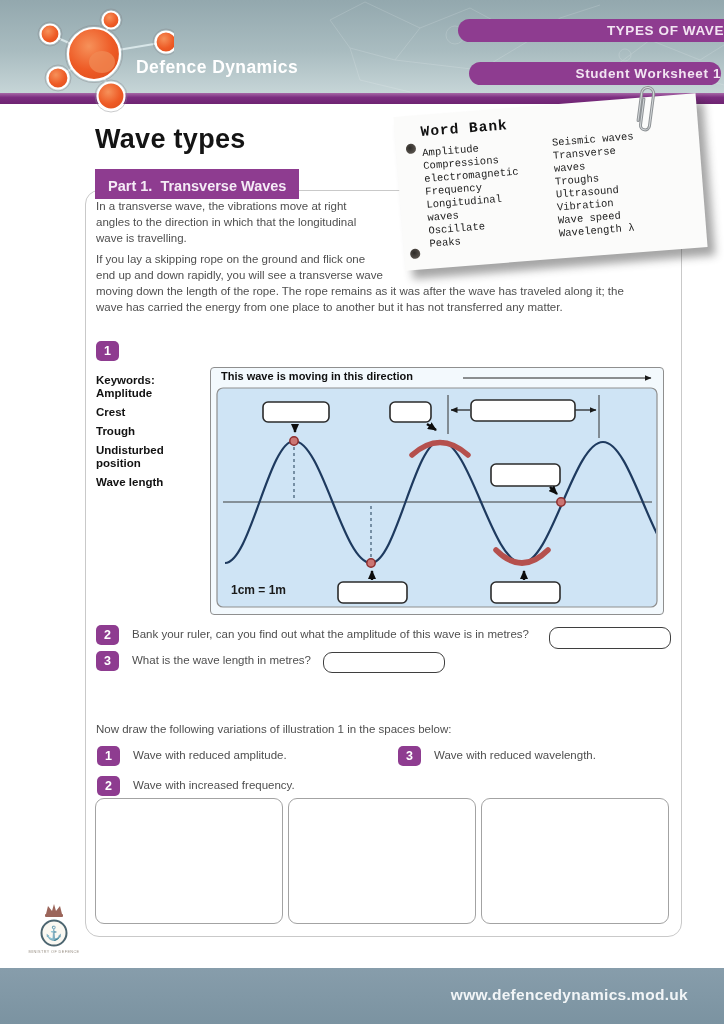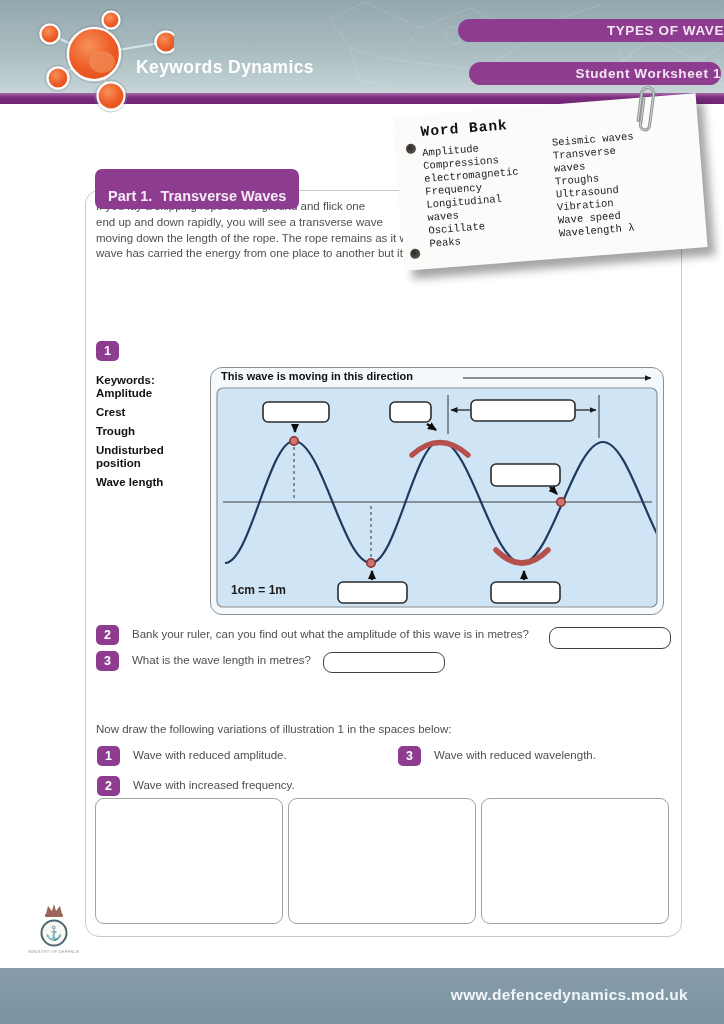--- a/index.html
+++ b/index.html
@@ -29,39 +29,39 @@
   .note-col2{width:100px;}
   .hole{width:10px;height:10px;border-radius:50%;
     background:radial-gradient(circle at 40% 40%,#2e2b28,#6a645c);}
 
   
   .container-frame{left:85px;top:190px;width:595px;height:745px;border:1.5px solid #c9c9c9;
     border-radius:14px;z-index:1;}
 
   .page-title{left:95px;top:124px;font-size:27px;font-weight:bold;color:#141414;letter-spacing:.3px;z-index:2;}
   .part-badge{background:#8e3c90;color:#f5ebf6;font-weight:bold;font-size:14.5px;
-    border-radius:7px;padding:19px 13px 5px;white-space:pre;z-index:3;}
+    border-radius:0;padding:9px 13px 5px;white-space:pre;z-index:3;}
   .p1badge{left:95px;top:169px;}
   .p2badge{left:95px;top:688px;}
 
   .bodytext{font-size:11.5px;line-height:15.8px;color:#4f4f4f;}
   .intro-text{left:96px;top:199px;width:556px;z-index:2;}
   .para{white-space:pre-line;margin:0 0 6px 0;}
 
   .numbadge{width:23px;height:20px;background:#8e3c90;border-radius:5px;color:#fff;
     font-weight:bold;font-size:12.5px;display:flex;align-items:center;justify-content:center;flex:0 0 auto;}
   .qrow{display:flex;align-items:center;gap:13px;z-index:2;}
 
   .keywords{left:96px;top:374px;width:88px;z-index:2;}
   .kw-label{font-weight:bold;font-size:11.5px;color:#111;margin-bottom:1px;}
   .kw-item{font-weight:bold;font-size:11.5px;line-height:13px;color:#111;margin-bottom:6px;}
 
   
   .diagram{left:210px;top:367px;width:452px;height:246px;background:#f3f9fd;
-    border:1.5px solid #8f8f8f;border-radius:12px;z-index:2;}
+    border:1.5px solid #8f8f8f;border-radius:4px;z-index:2;}
   .diagram-title{left:10px;top:2px;font-weight:bold;font-size:11px;color:#101010;}
   .diagram svg{position:absolute;left:0;top:0;}
 
   .ansbox{background:#fff;border:1.4px solid #3f3f3f;border-radius:9px;z-index:2;}
   .q2box{left:549px;top:627px;width:120px;height:20px;}
   .q3box{left:323px;top:652px;width:120px;height:19px;}
 
   .drawbox{top:798px;width:186px;height:124px;background:#fff;border:1.4px solid #a3a3a3;
     border-radius:9px;z-index:2;}
 
@@ -119,21 +119,21 @@
     <g fill="url(#og)" stroke="#ffffff" stroke-width="2.2">
       <circle cx="80" cy="52" r="26"></circle>
         <circle cx="97" cy="18" r="8.5"></circle>
         <circle cx="36" cy="32" r="9.5"></circle>
       <circle cx="152" cy="40" r="10.5"></circle>
         <circle cx="44" cy="76" r="10.5"></circle>
         <circle cx="97" cy="94" r="13.5"></circle>
     </g>
     <ellipse cx="88" cy="60" rx="13" ry="11" fill="#f08a54" opacity="0.75"></ellipse>
   </svg>
-  <div class="abs brand">Keywords Dynamics</div>
+  <div class="abs brand">Defence Dynamics</div>
 
   <div class="abs hbadge hbadge1">TYPES OF WAVE</div>
   <div class="abs hbadge hbadge2">Student Worksheet 1</div>
 
   <div class="abs note">
     <div class="abs note-title">Word Bank</div>
     <div class="abs note-cols">
       <div class="note-col note-col1">
         <div>Amplitude</div>
         <div>Compressions</div>
@@ -154,25 +154,29 @@
       </div>
     </div>
     <div class="abs hole" style="left:10px;top:28px;"></div>
     <div class="abs hole" style="left:6px;top:133px;"></div>
     <svg class="abs" style="right:36px;top:-16px;transform:rotate(12deg);" width="30" height="56">
       <path d="M9,40 L9,12 A6,6 0 0 1 21,12 L21,44 A4.5,4.5 0 0 1 12,44 L12,18" fill="none" stroke="#8f9396" stroke-width="3" stroke-linecap="round"></path>
       <path d="M9,40 L9,12 A6,6 0 0 1 21,12 L21,44 A4.5,4.5 0 0 1 12,44 L12,18" fill="none" stroke="#d3d7d9" stroke-width="1" stroke-linecap="round"></path>
     </svg>
   </div>
 
+  <div class="abs page-title">Wave types</div>
   <div class="abs container-frame"></div>
 
   <div class="abs part-badge p1badge">Part 1.  Transverse Waves</div>
 
   <div class="abs intro-text bodytext">
+    <p class="para">In a transverse wave, the vibrations move at right
+angles to the direction in which that the longitudinal
+wave is travelling.</p>
     <p class="para">If you lay a skipping rope on the ground and flick one
 end up and down rapidly, you will see a transverse wave
 moving down the length of the rope. The rope remains as it was after the wave has traveled along it; the
 wave has carried the energy from one place to another but it has not transferred any matter.</p>
   </div>
 
   <div class="abs qrow" style="left:96px;top:341px;">
     <div class="numbadge">1</div>
   </div>
 

